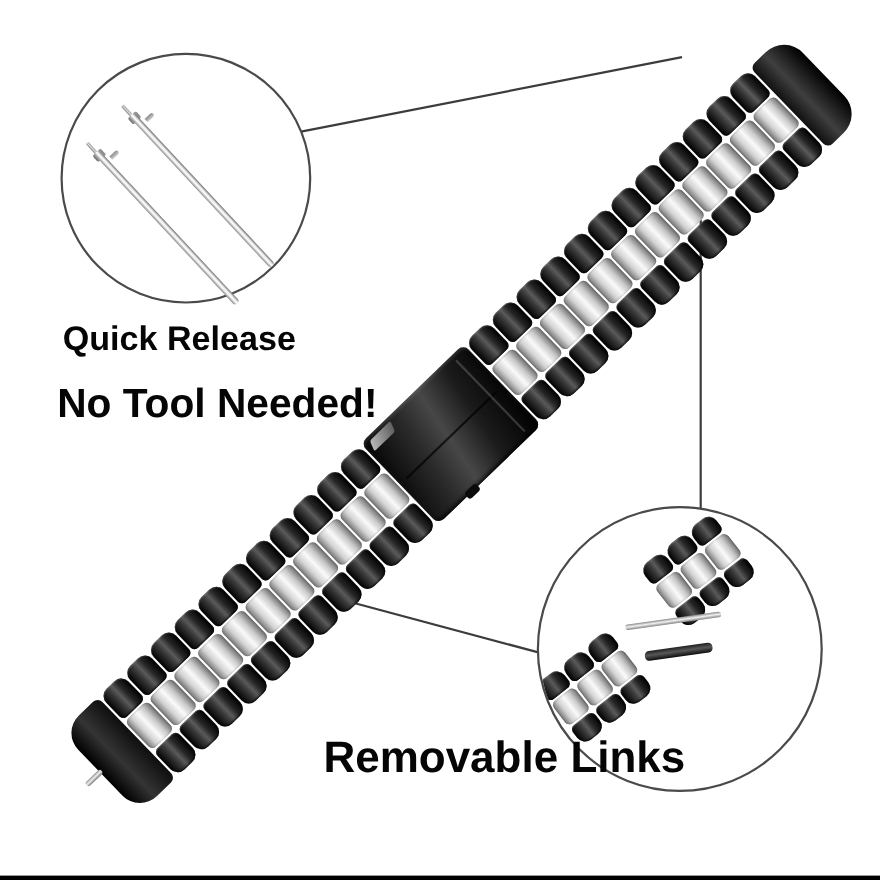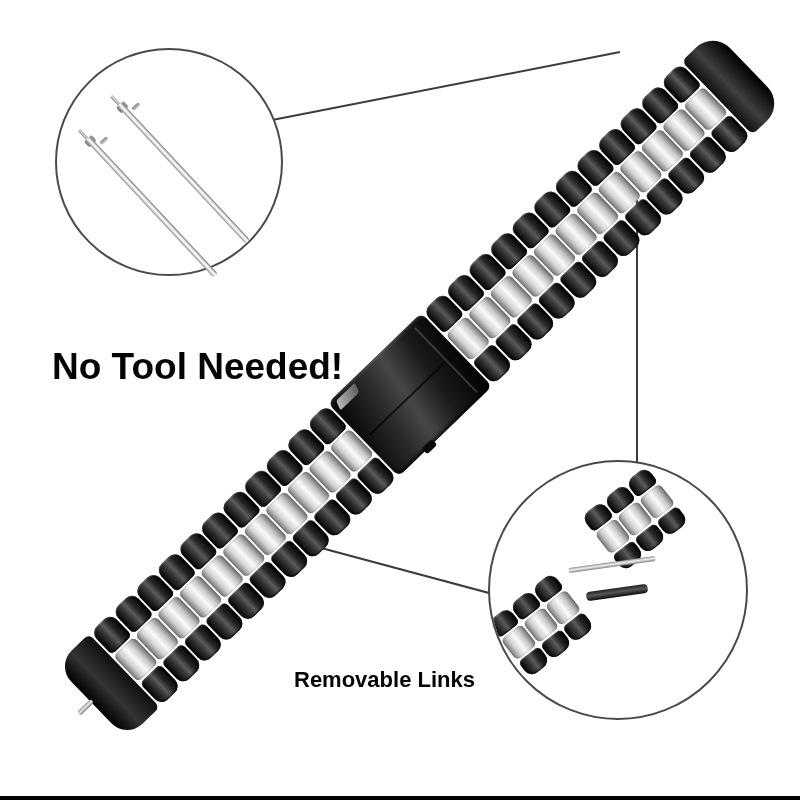--- a/index.html
+++ b/index.html
@@ -107,21 +107,21 @@
   .rod-dark {
     position:absolute; left:96px; top:126px; width:62px; height:9px; border-radius:4px;
     transform:rotate(-8deg);
     background:linear-gradient(180deg,#1f1f1f,#585858 45%,#0c0c0c);
   }
 
   
   .label { position:absolute; font-weight:bold; color:#050505; z-index:4; white-space:nowrap; }
   .label-quick    { left:57px;  top:290px; font-size:31px; }
   .label-notool   { left:52px;  top:346px; font-size:37px; }
-  .label-removable{ left:294px; top:667px; font-size:22px; }
+  .label-removable{ left:294px; top:667px; font-size:40px; }
 
   .bottom-bar { position:absolute; left:0; bottom:0; width:100%; height:4px; background:#000; z-index:5; }
 </style>
 </head>
 <body>
 
 <div class="stage">
 
   <svg class="callouts" width="800" height="800" viewBox="0 0 800 800">
     <line x1="262" y1="122" x2="620" y2="52" stroke="#3c3c3c" stroke-width="2"></line>
@@ -308,17 +308,18 @@
           <div class="lk outer"></div>
         </div>
         <div class="unit">
           <div class="lk outer"></div>
           <div class="lk mid"></div>
           <div class="lk outer"></div>
         </div>
       </div>
   </div>
 
+  <div class="label label-quick">Quick Release</div>
   <div class="label label-notool">No Tool Needed!</div>
   <div class="label label-removable">Removable Links</div>
 
   <div class="bottom-bar"></div>
 </div>
 
 </body></html>

